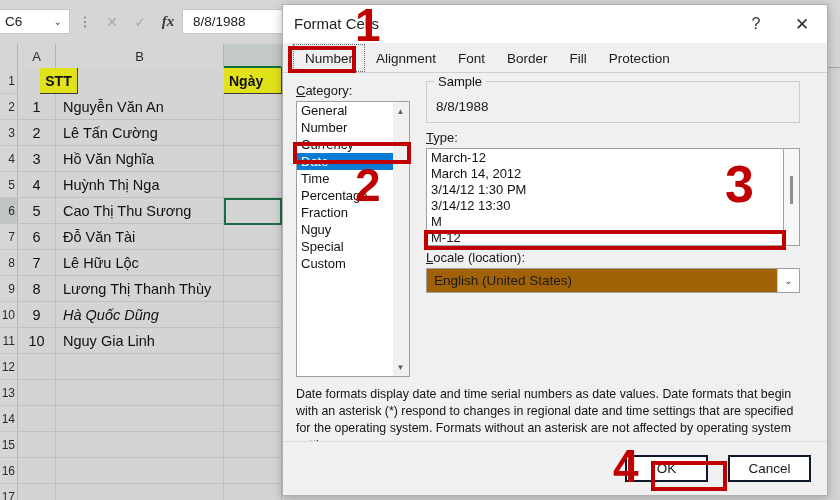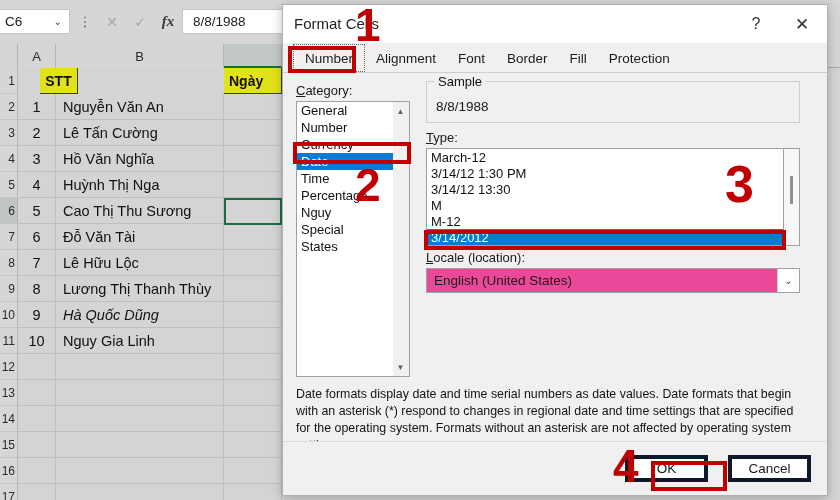--- a/index.html
+++ b/index.html
@@ -194,21 +194,21 @@
     background: #f7f7f7; border: 1px solid #a0a0a0; border-left: none;
   }
   .type-thumb {
     position: absolute; left: 6px; top: 27px; width: 3px; height: 28px;
     background: #8f8f8f;
   }
 
   .locale-label { position: absolute; left: 143px; top: 177px; }
   .locale-box {
     position: absolute; left: 143px; top: 195px; width: 374px; height: 25px;
-    background: #ec4899; border: 1px solid #a0a0a0;
+    background: #a16207; border: 1px solid #a0a0a0;
     display: flex; align-items: center; padding-left: 7px;
     font-size: 13.5px; color: #1a1a1a;
   }
   .locale-arrow {
     position: absolute; right: 0; top: 0; width: 22px; height: 23px;
     border-left: 1px solid #cfcfcf;
     display: flex; align-items: center; justify-content: center;
     font-size: 10px; color: #444; background: #ffffff;
   }
 
@@ -216,21 +216,21 @@
     position: absolute; left: 13px; right: 16px; top: 313px;
     font-size: 12.4px; color: #141414; line-height: 1.36;
   }
 
   .btn-row {
     position: absolute; left: 0; right: 0; bottom: 0; height: 54px;
     background: #f0f0f0; border-top: 1px solid #dcdcdc;
   }
   .btn {
     position: absolute; top: 13px; height: 27px; width: 83px;
-    background: #ffffff; border: 4px solid #0f172a;
+    background: #ffffff; border: 2px solid #0f172a;
     display: flex; align-items: center; justify-content: center;
     font-size: 13.5px; color: #1a1a1a;
   }
   .btn.ok { right: 119px; }
   .btn.cancel { right: 16px; }
 
   
   .redbox {
     position: absolute; border: 4px solid #c00000; pointer-events: none;
   }
@@ -386,36 +386,38 @@
     <div class="body-area">
 
       <div class="lbl cat-label"><u>C</u><span>ategory:</span></div>
       <div class="cat-list">
         <div class="cat-item">General</div>
         <div class="cat-item">Number</div>
         <div class="cat-item">Currency</div>
         <div class="cat-item selected">Date</div>
         <div class="cat-item">Time</div>
         <div class="cat-item">Percentage</div>
+        <div class="cat-item">Fraction</div>
         <div class="cat-item">Nguy</div>
         <div class="cat-item">Special</div>
-        <div class="cat-item">States</div>
+        <div class="cat-item">Custom</div>
       </div>
       <div class="cat-scroll">
         <div class="scroll-arrow" style="top:1px;">▲</div>
         <div class="scroll-arrow" style="bottom:1px;">▼</div>
       </div>
 
       <div class="sample-box"></div>
       <div class="sample-legend">Sample</div>
       <div class="sample-val">8/8/1988</div>
 
       <div class="lbl type-label"><u>T</u><span>ype:</span></div>
       <div class="type-list">
         <div class="type-item">March-12</div>
+        <div class="type-item">March 14, 2012</div>
         <div class="type-item">3/14/12 1:30 PM</div>
         <div class="type-item">3/14/12 13:30</div>
         <div class="type-item">M</div>
         <div class="type-item">M-12</div>
         <div class="type-item selected">3/14/2012</div>
       </div>
       <div class="type-scroll">
         <div class="type-thumb"></div>
       </div>
 

